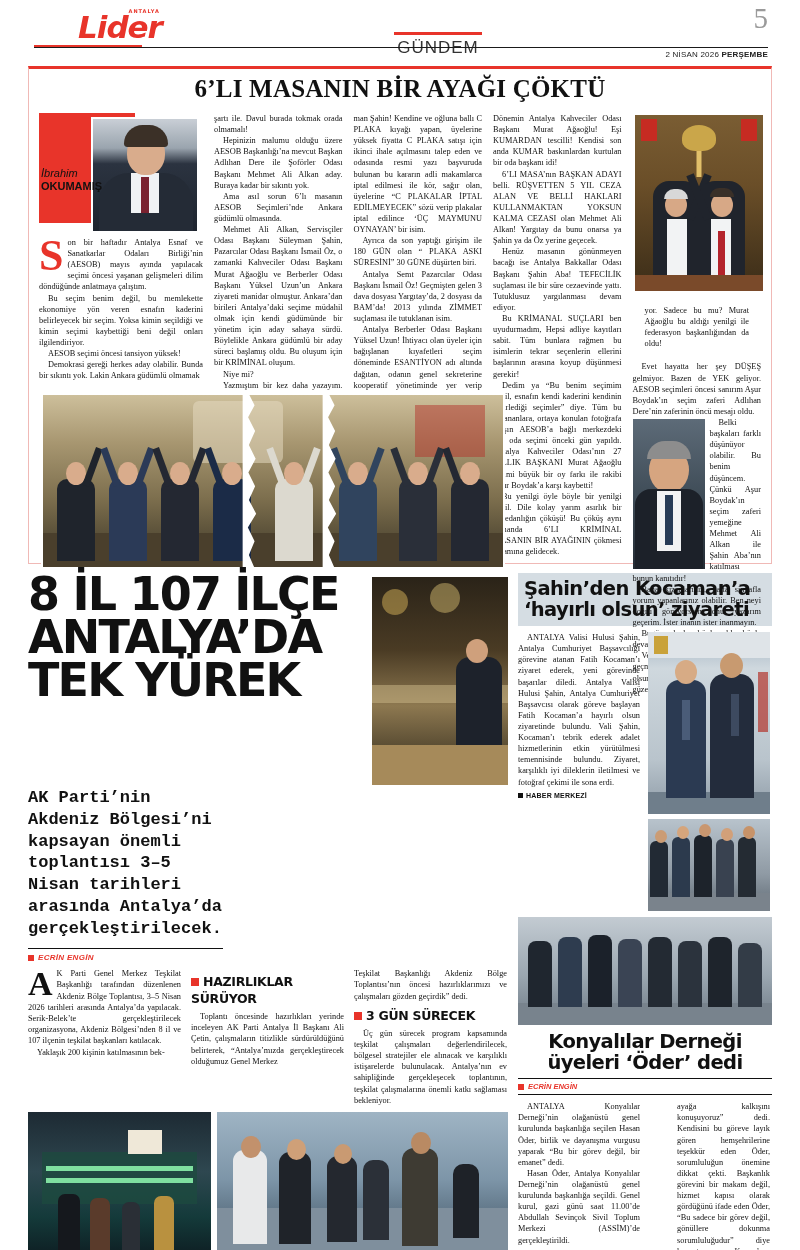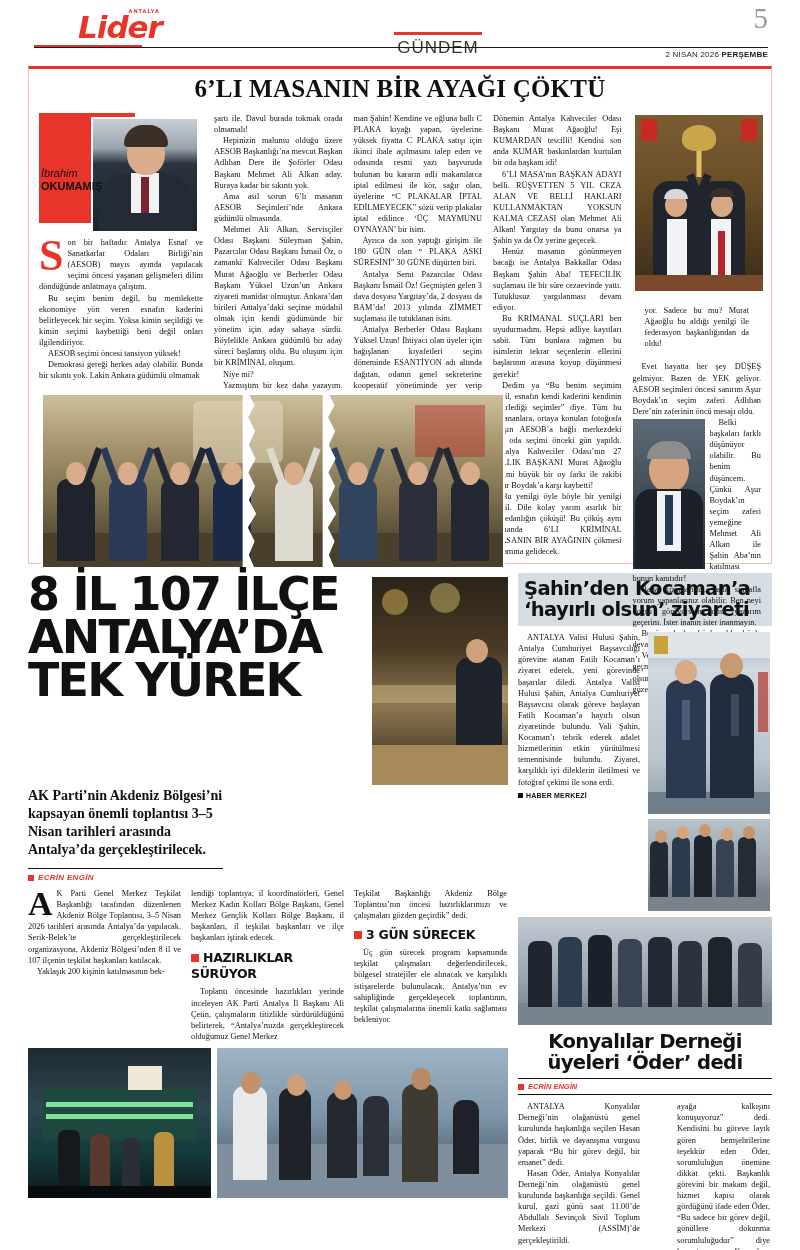--- a/index.html
+++ b/index.html
@@ -60,21 +60,21 @@
   .fig .a{position:absolute;bottom:74px;width:7px;height:40px;background:inherit;}
 
   
   .mid{display:flex;gap:10px;margin-top:9px;}
   .feature{position:relative;width:480px;}
   .feat-top{position:relative;height:212px;}
   .feat-head{position:absolute;left:0;top:0;width:330px;font-family:"DejaVu Sans",sans-serif;font-weight:bold;
      font-size:46px;line-height:.93;letter-spacing:-1.8px;color:#111;}
   .feat-photo{position:absolute;right:0;top:4px;width:136px;height:208px;overflow:hidden;
      background:linear-gradient(180deg,#2a2318 0%,#4a3b24 35%,#8d7850 62%,#2a2418 100%);}
-  .feat-lead{width:195px;font-family:Liberation Serif, serif;font-weight:bold;font-size:14px;line-height:1.28;margin-top:2px;}
+  .feat-lead{width:195px;font-family:Liberation Mono, monospace;font-weight:bold;font-size:17px;line-height:1.28;margin-top:2px;}
   .byline{margin-top:9px;font-family:"Liberation Sans",sans-serif;font-style:italic;font-weight:bold;
      font-size:8px;color:#e8342a;letter-spacing:.3px;border-top:1px solid #111;padding-top:4px;width:195px;}
   .byline .sq{display:inline-block;width:6px;height:6px;background:#e8342a;margin-right:4px;vertical-align:middle;}
   .feat-cols{display:flex;gap:10px;margin-top:6px;}
   .fc{width:153px;font-size:8.3px;line-height:1.35;text-align:justify;}
   .fc p{margin:0;text-indent:9px;}
   .fc p.noind{text-indent:0;}
   .subhead{font-family:"DejaVu Sans",sans-serif;font-weight:bold;font-size:12.5px;margin:6px 0 3px;letter-spacing:-.3px;}
   .subhead .sq{display:inline-block;width:8px;height:8px;background:#e8342a;margin-right:4px;}
   .dropcap2{float:left;font-size:34px;line-height:.8;font-weight:bold;margin:2px 4px 0 0;font-family:"Liberation Serif",serif;}
@@ -287,21 +287,20 @@
       </div>
       <div class="feat-lead">AK Parti’nin Akdeniz Bölgesi’ni kapsayan önemli toplantısı 3–5 Nisan tarihleri arasında Antalya’da gerçekleştirilecek.</div>
       <div class="byline"><span class="sq"></span><span>ECRİN ENGİN</span></div>
 
       <div class="feat-cols">
         <div class="fc">
           <p class="noind"><span class="dropcap2">A</span><span>K Parti Genel Merkez Teşkilat Başkanlığı tarafından düzenlenen Akdeniz Bölge Toplantısı, 3–5 Nisan 2026 tarihleri arasında Antalya’da yapılacak. Serik-Belek’te gerçekleştirilecek organizasyona, Akdeniz Bölgesi’nden 8 il ve 107 ilçenin teşkilat başkanları katılacak.</span></p>
           <p>Yaklaşık 200 kişinin katılmasının bek-</p>
         </div>
         <div class="fc">
-          <p class="noind">lendiği toplantıya; il koordinatörleri, Genel Merkez Kadın Kolları Bölge Başkanı, Genel Merkez Gençlik Kolları Bölge Başkanı, il başkanları, il teşkilat başkanları ve ilçe başkanları iştirak edecek.</p>
           <div class="subhead"><span class="sq"></span><span>HAZIRLIKLAR SÜRÜYOR</span></div>
           <p>Toplantı öncesinde hazırlıkları yerinde inceleyen AK Parti Antalya İl Başkanı Ali Çetin, çalışmaların titizlikle sürdürüldüğünü belirterek, “Antalya’mızda gerçekleştirecek olduğumuz Genel Merkez</p>
         </div>
         <div class="fc">
           <p class="noind">Teşkilat Başkanlığı Akdeniz Bölge Toplantısı’nın öncesi hazırlıklarımızı ve çalışmaları gözden geçirdik” dedi.</p>
           <div class="subhead"><span class="sq"></span><span>3 GÜN SÜRECEK</span></div>
           <p>Üç gün sürecek program kapsamında teşkilat çalışmaları değerlendirilecek, bölgesel stratejiler ele alınacak ve karşılıklı istişarelerde bulunulacak. Antalya’nın ev sahipliğinde gerçekleşecek toplantının, teşkilat çalışmalarına önemli katkı sağlaması bekleniyor.</p>
         </div>
       </div>
 

